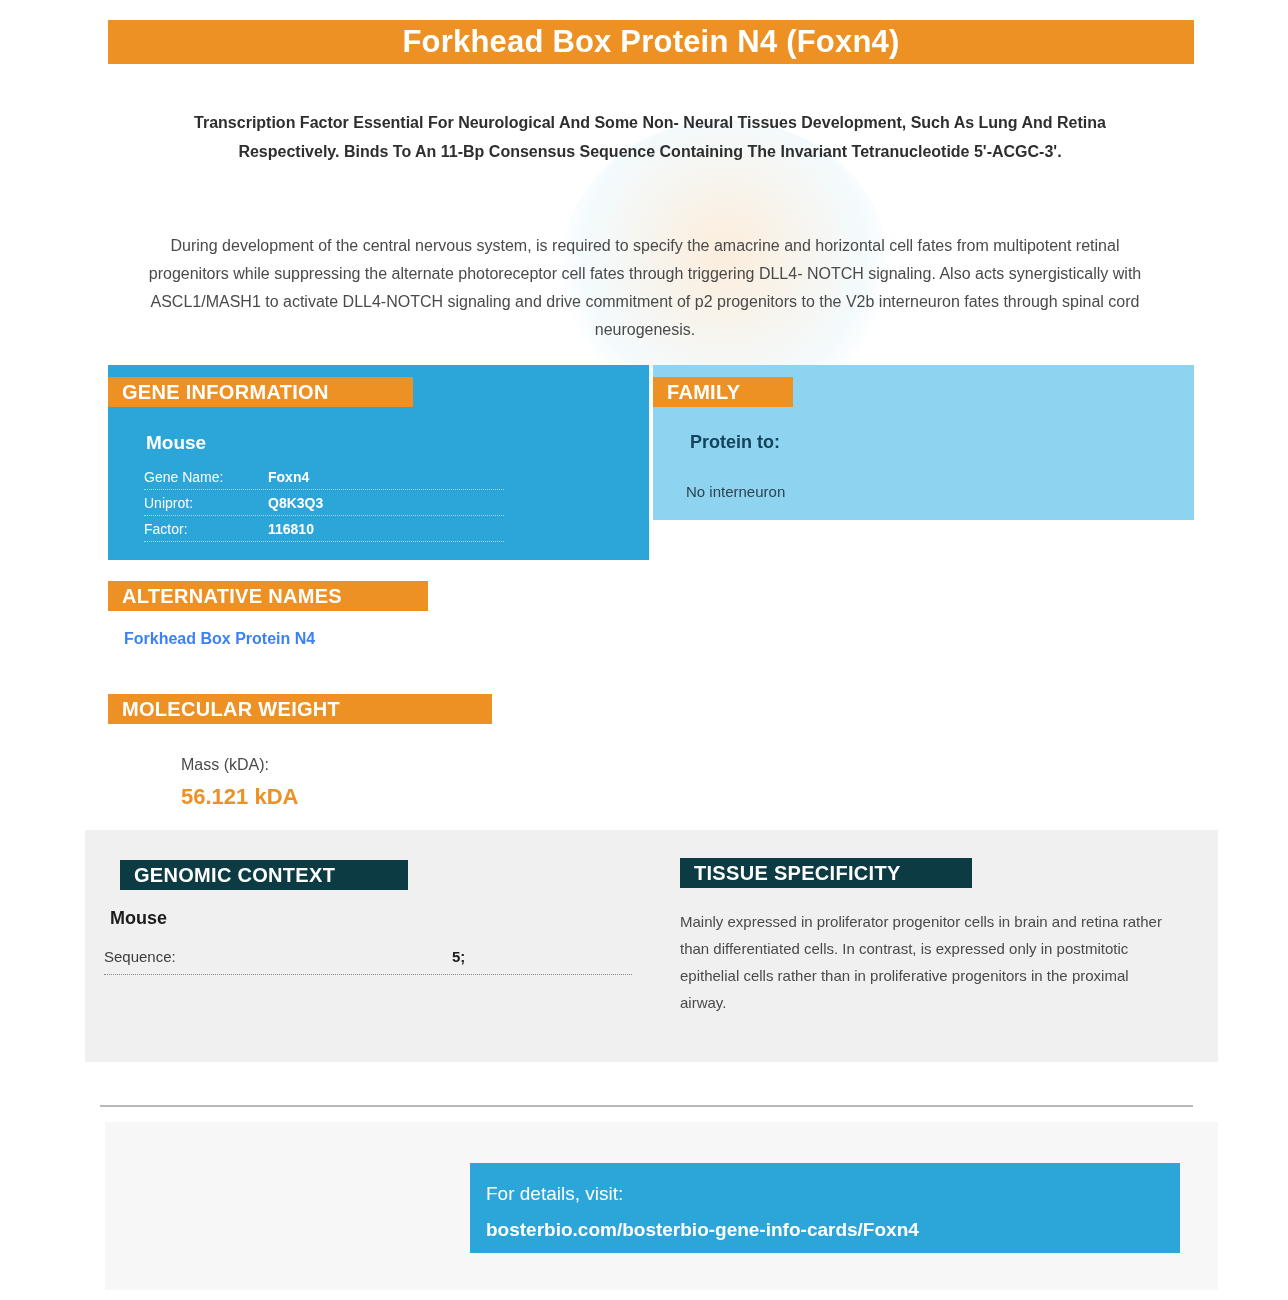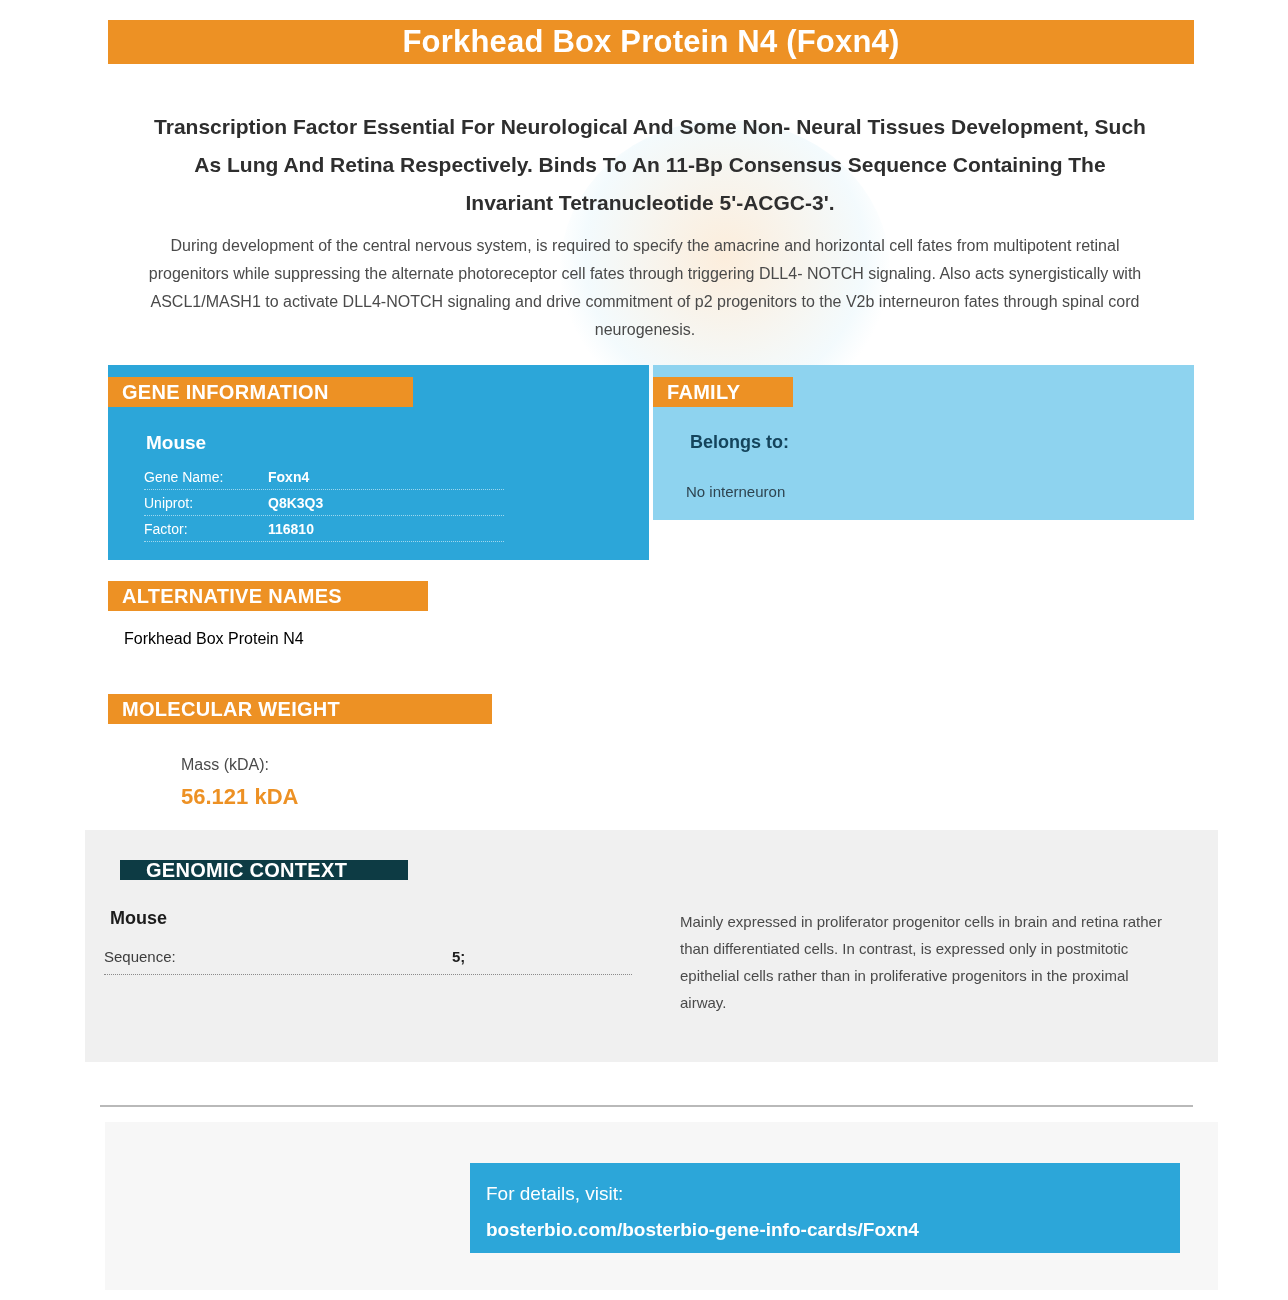--- a/index.html
+++ b/index.html
@@ -39,23 +39,23 @@
     font-weight: bold;
     letter-spacing: 0.2px;
   }
 
   .subtitle {
     position: absolute;
     left: 150px;
     top: 108px;
     width: 1000px;
     text-align: center;
-    font-size: 21px;
-    font-weight: bold;
-    line-height: 38px;
+    font-size: 16px;
+    font-weight: bold;
+    line-height: 29px;
     color: #2e2e2e;
   }
 
   .description {
     position: absolute;
     left: 140px;
     top: 232px;
     width: 1010px;
     text-align: center;
     font-size: 16px;
@@ -142,21 +142,22 @@
     color: #2e4450;
   }
 
   
   #alt-names-tab { left: 108px; top: 581px; width: 320px; }
   .alt-names-value {
     position: absolute;
     left: 124px;
     top: 630px;
     font-size: 16px;
-    color: #000000;
+    color: #3b82f6;
+    font-weight: bold;
   }
 
   
   #molweight-tab { left: 108px; top: 694px; width: 384px; }
   .mw-label {
     position: absolute;
     left: 181px;
     top: 756px;
     font-size: 16px;
     color: #4a4a4a;
@@ -181,22 +182,22 @@
   }
   .section-tab-dark {
     position: absolute;
     background: #0d3b44;
     color: #ffffff;
     font-size: 20px;
     font-weight: bold;
     letter-spacing: 0.3px;
     display: flex;
     align-items: center;
-    padding: 0 26px;
-    height: 20px;
+    padding: 0 14px;
+    height: 30px;
     box-sizing: border-box;
   }
   #genomic-tab { left: 120px; top: 860px; width: 288px; }
   #tissue-tab { left: 680px; top: 858px; width: 292px; }
 
   .genomic-org {
     position: absolute;
     left: 110px;
     top: 908px;
     font-size: 18px;
@@ -316,40 +317,41 @@
       <span class="v">Q8K3Q3</span>
     </div>
     <div class="gene-row">
       <span class="k">Factor:</span>
       <span class="v">116810</span>
     </div>
   </div>
 
   <div class="family-panel"></div>
   <div class="section-tab-orange" id="family-tab">FAMILY</div>
-  <div class="family-heading">Belongs to:</div>
+  <div class="family-heading">Protein to:</div>
   <div class="family-value">No interneuron</div>
 
   <div class="section-tab-orange" id="alt-names-tab">ALTERNATIVE NAMES</div>
   <div class="alt-names-value">Forkhead Box Protein N4</div>
 
   <div class="section-tab-orange" id="molweight-tab">MOLECULAR WEIGHT</div>
   <div class="mw-label">Mass (kDA):</div>
   <div class="mw-value">56.121 kDA</div>
 
   <div class="grey-band"></div>
   <div class="section-tab-dark" id="genomic-tab">GENOMIC CONTEXT</div>
   <div class="genomic-org">Mouse</div>
   <div class="genomic-rows">
     <div class="genomic-row">
       <span class="gk">Sequence:</span>
       <span class="gv">5;</span>
     </div>
   </div>
 
+  <div class="section-tab-dark" id="tissue-tab">TISSUE SPECIFICITY</div>
   <div class="tissue-text">Mainly expressed in proliferator progenitor cells in brain and retina rather than differentiated cells. In contrast, is expressed only in postmitotic epithelial cells rather than in proliferative progenitors in the proximal airway.</div>
 
   <div class="divider"></div>
 
   <div class="footer-band"></div>
   <div class="footer-box"></div>
   <div class="footer-line1">For details, visit:</div>
   <div class="footer-line2">bosterbio.com/bosterbio-gene-info-cards/Foxn4</div>
 
 </div>

